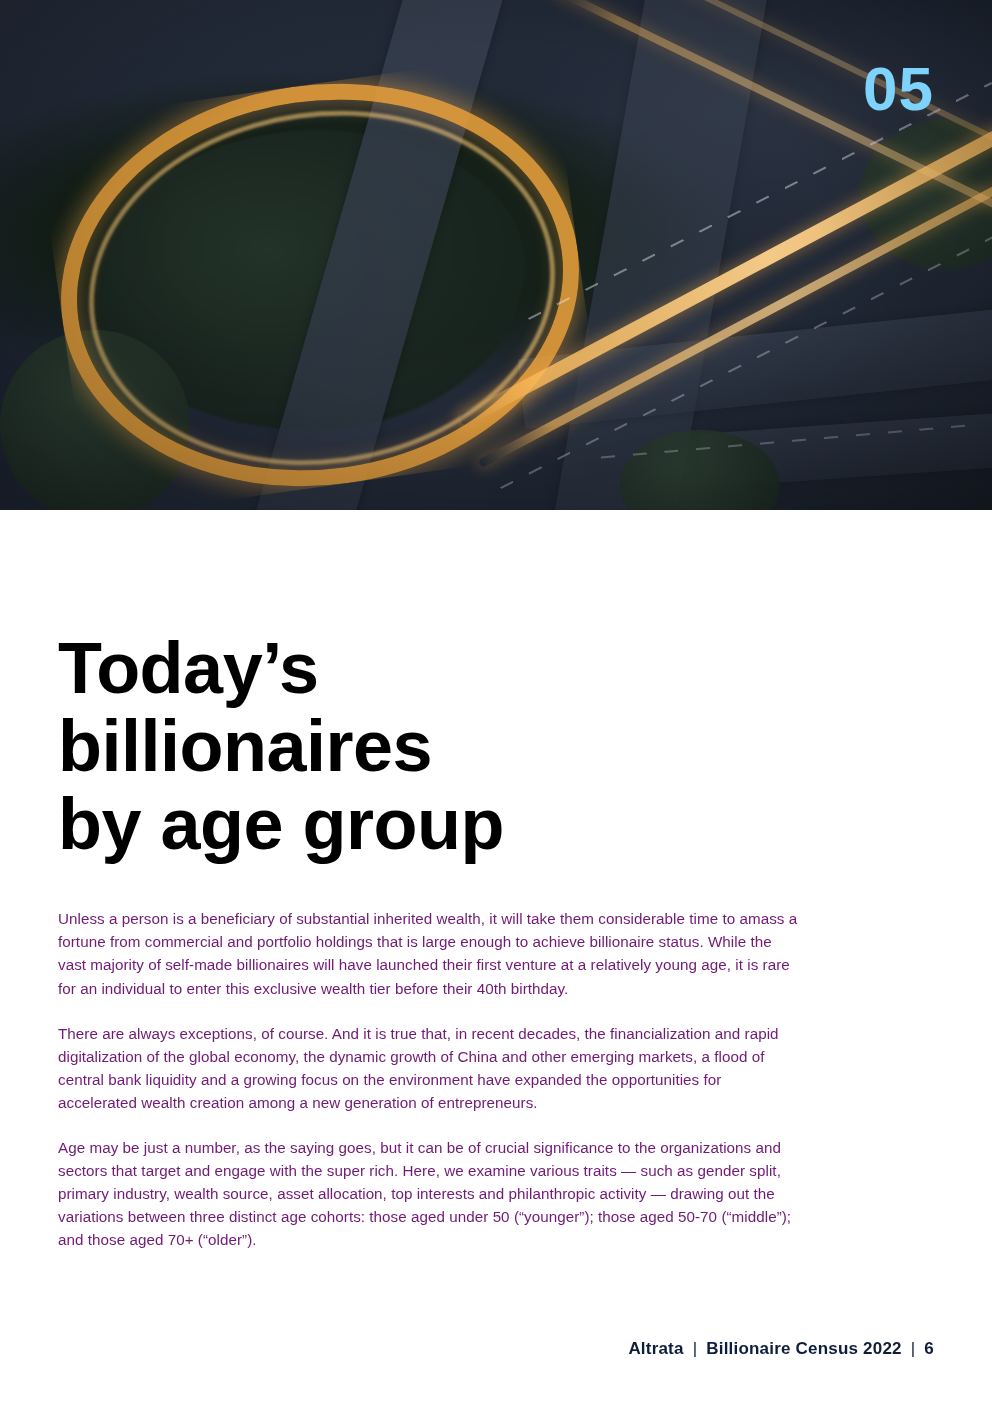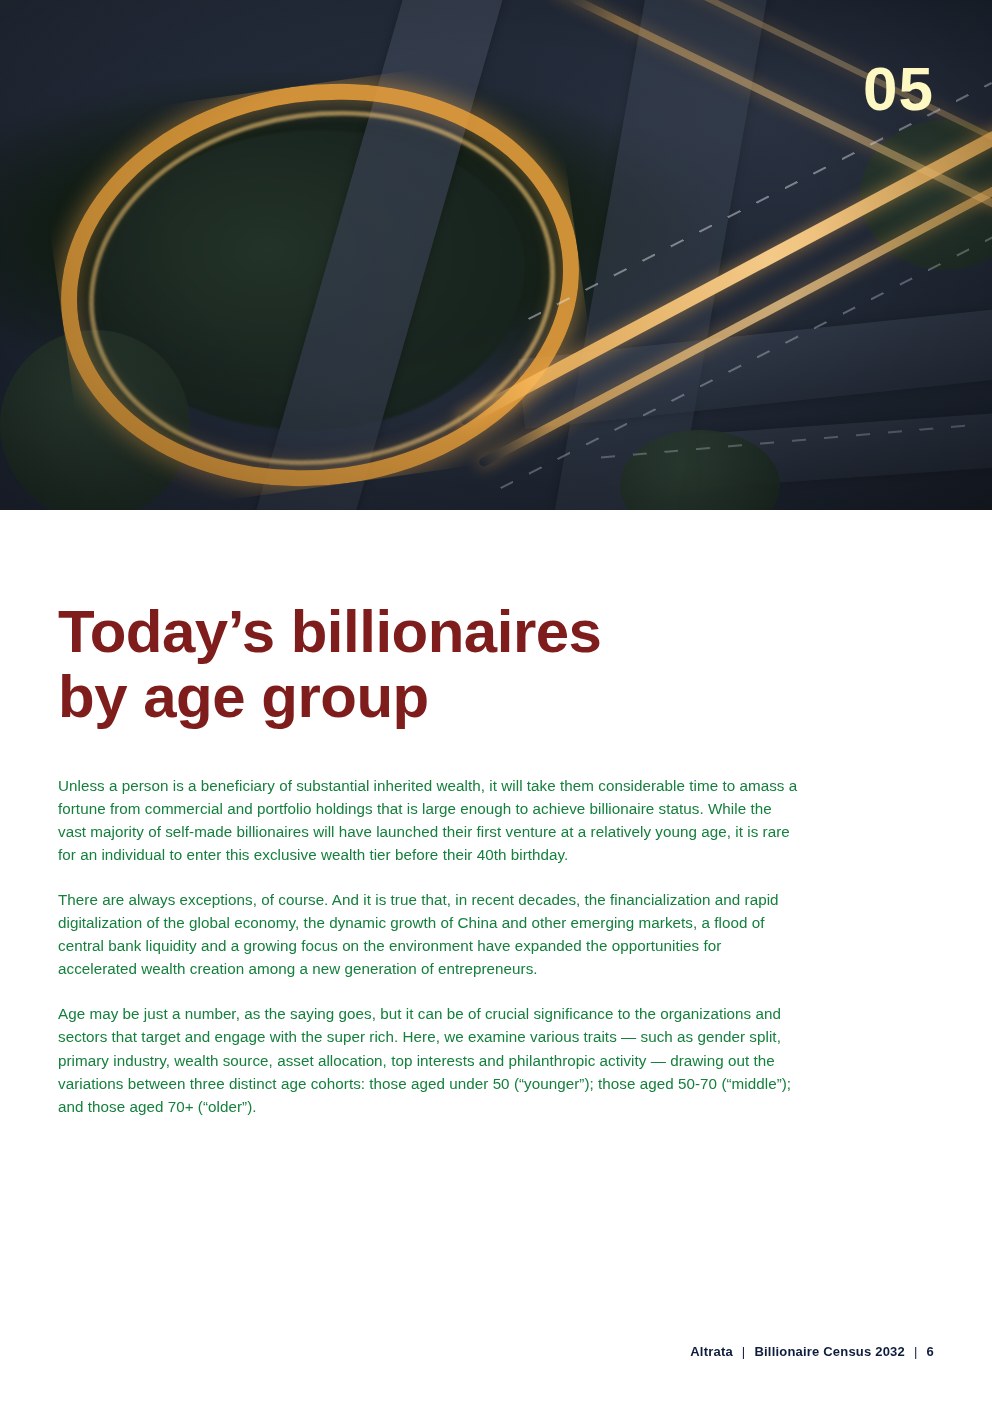--- a/index.html
+++ b/index.html
@@ -109,63 +109,63 @@
     position: absolute; inset: 0;
     background: radial-gradient(ellipse at 50% 45%, rgba(0,0,0,0) 45%, rgba(0,0,0,.35) 100%);
   }
   .chapter-number {
     position: absolute;
     right: 58px;
     top: 58px;
     font-size: 62px;
     line-height: 1;
     font-weight: 700;
-    color: #fef9c3;
+    color: #7dd3fc;
     letter-spacing: 1px;
   }
 
   
   .content {
     position: absolute;
     top: 510px;
     left: 0;
     width: 992px;
   }
   .title {
-    margin: 90px 0 0 58px;
+    margin: 120px 0 0 58px;
     width: 640px;
-    font-size: 60px;
+    font-size: 72px;
     line-height: 1.08;
     font-weight: 700;
     letter-spacing: -0.5px;
-    color: #7f1d1d;
+    color: #000000;
     white-space: pre-line;
   }
   .paragraphs {
     margin: 44px 0 0 58px;
     width: 742px;
   }
   .paragraphs p {
     font-size: 15.2px;
     line-height: 1.52;
-    color: #15803d;
+    color: #701a75;
     margin-bottom: 22px;
     letter-spacing: .05px;
   }
   .paragraphs p:last-child { margin-bottom: 16px; }
 
   
   .footer {
     position: absolute;
     right: 58px;
     bottom: 44px;
     display: flex;
     align-items: center;
     gap: 9px;
-    font-size: 13px;
+    font-size: 17px;
     font-weight: 700;
     color: #0f1d3d;
     letter-spacing: .2px;
   }
   .footer .sep { font-weight: 400; color: #0f1d3d; }
 </style>
 </head>
 <body>
 
 <div class="page">
@@ -201,18 +201,18 @@
     <div class="paragraphs">
       <p>Unless a person is a beneficiary of substantial inherited wealth, it will take them considerable time to amass a fortune from commercial and portfolio holdings that is large enough to achieve billionaire status. While the vast majority of self-made billionaires will have launched their first venture at a relatively young age, it is rare for an individual to enter this exclusive wealth tier before their 40th birthday.</p>
       <p>There are always exceptions, of course. And it is true that, in recent decades, the financialization and rapid digitalization of the global economy, the dynamic growth of China and other emerging markets, a flood of central bank liquidity and a growing focus on the environment have expanded the opportunities for accelerated wealth creation among a new generation of entrepreneurs.</p>
       <p>Age may be just a number, as the saying goes, but it can be of crucial significance to the organizations and sectors that target and engage with the super rich. Here, we examine various traits — such as gender split, primary industry, wealth source, asset allocation, top interests and philanthropic activity — drawing out the variations between three distinct age cohorts: those aged under 50 (“younger”); those aged 50-70 (“middle”); and those aged 70+ (“older”).</p>
     </div>
   </div>
 
   <div class="footer">
     <span>Altrata</span>
     <span class="sep">|</span>
-    <span>Billionaire Census 2032</span>
+    <span>Billionaire Census 2022</span>
     <span class="sep">|</span>
     <span>6</span>
   </div>
 
 </div>
 
 </body></html>

